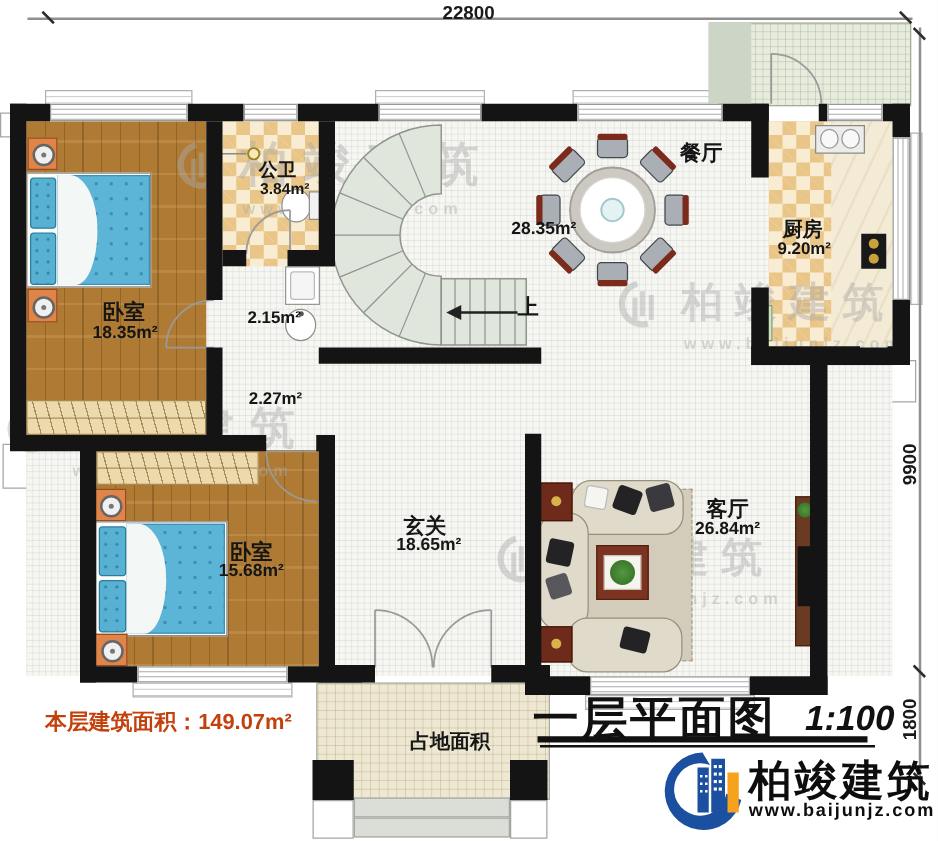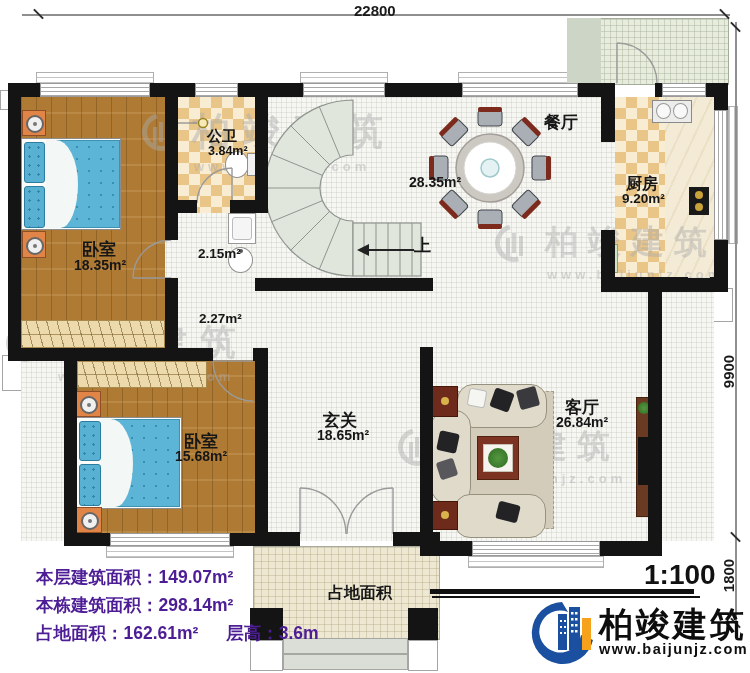--- a/index.html
+++ b/index.html
@@ -65,21 +65,21 @@
   .wm{position:absolute;color:#ababab;opacity:.45;pointer-events:none;}
   .wm-row{display:flex;align-items:center;gap:12px;}
   .wm-mark{position:relative;width:38px;height:38px;flex:0 0 auto;}
   .wm-mark:before{content:"";position:absolute;inset:0;border:5px solid currentColor;border-radius:50%;
     border-top-color:transparent;border-right-color:transparent;transform:rotate(30deg);}
   .wm-mark:after{content:"";position:absolute;left:17px;top:9px;width:4px;height:20px;background:currentColor;
     box-shadow:7px 3px 0 currentColor,-6px 5px 0 currentColor;}
   .wm-text{font-weight:bold;white-space:nowrap;}
   .wm-url{font-weight:bold;font-size:13px;letter-spacing:4px;margin:2px 0 0 52px;white-space:nowrap;}
   
-  .stats-line{position:absolute;font-weight:bold;font-size:17.5px;color:#4c1d95;white-space:nowrap;}
+  .stats-line{position:absolute;font-weight:bold;font-size:17.5px;color:#c2410c;white-space:nowrap;}
   .title-cn{position:absolute;font-weight:bold;font-size:37px;letter-spacing:2px;color:#111;}
   .title-scale{position:absolute;font-weight:bold;font-size:28px;color:#111;}
   .brand-name{position:absolute;font-weight:bold;font-size:34px;letter-spacing:3px;color:#0d0d0d;}
   .brand-url{position:absolute;font-weight:bold;font-size:14.5px;letter-spacing:1.5px;color:#0d0d0d;}
 </style>
 </head>
 <body>
 
 <div id="canvas">
 
@@ -370,30 +370,23 @@
   <div class="dimline" style="left:735px;top:22px;width:2px;height:606px;"></div>
   <div class="tick" style="left:729px;top:26px;"></div>
   <div class="tick" style="left:729px;top:536px;"></div>
   <div class="tick" style="left:729px;top:622px;"></div>
   <div class="dim" style="left:707px;top:363px;width:42px;text-align:center;transform:rotate(-90deg);transform-origin:center;">9900</div>
   <div class="dim" style="left:707px;top:567px;width:42px;text-align:center;transform:rotate(-90deg);transform-origin:center;">1800</div>
 
   <div class="stats-line" style="left:36px;top:565px;">
     <span>本层建筑面积：</span><span>149.07m²</span>
   </div>
-  <div class="stats-line" style="left:36px;top:593px;">
-    <span>本栋建筑面积：</span><span>298.14m²</span>
-  </div>
-  <div class="stats-line" style="left:36px;top:621px;">
-    <span>占地面积：</span><span>162.61m²</span>
-    <span style="display:inline-block;width:18px;"></span>
-    <span>层高：</span><span>3.6m</span>
-  </div>
-
-  <div class="title-scale" style="left:644px;top:559px;">1:100</div>
+
+  <div class="title-cn" style="left:426px;top:550px;">一层平面图</div>
+  <div class="title-scale" style="left:644px;top:559px;font-style:italic;">1:100</div>
   <div class="abs" style="left:430px;top:589px;width:264px;height:4.5px;background:#111;"></div>
   <div class="abs" style="left:432px;top:596px;width:268px;height:2px;background:#111;"></div>
 
   <svg class="abs" style="left:520px;top:598px;" width="78" height="68" viewBox="0 0 78 68">
     <path d="M 42 4 A 31 31 0 1 0 73 42 L 61 37 A 21 21 0 1 1 48 14 Z" fill="#1b4fa0"></path>
     <rect x="38" y="16" width="9" height="36" fill="#1b4fa0"></rect>
     <rect x="49" y="9" width="11" height="43" fill="#1b4fa0"></rect>
     <rect x="62" y="20" width="9" height="32" fill="#f6a21c"></rect>
     <g fill="#ffffff">
       <rect x="51" y="14" width="2.5" height="2.5"></rect>

